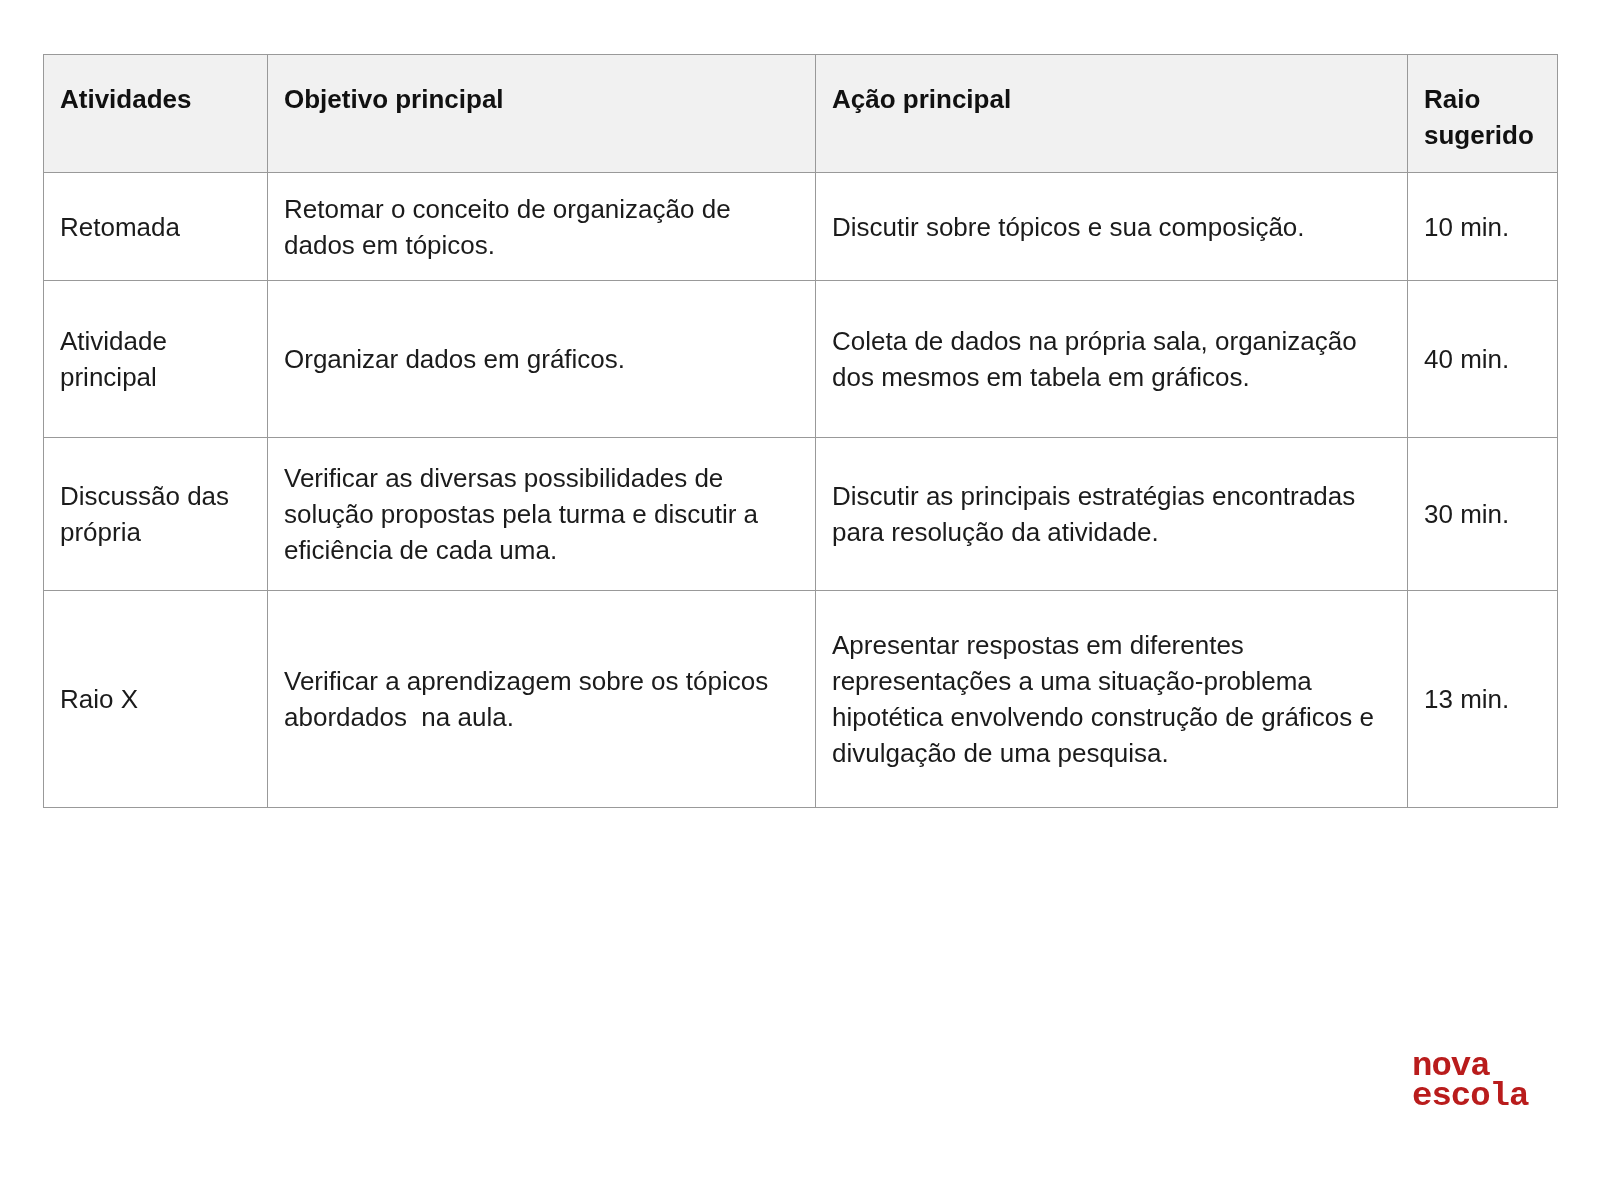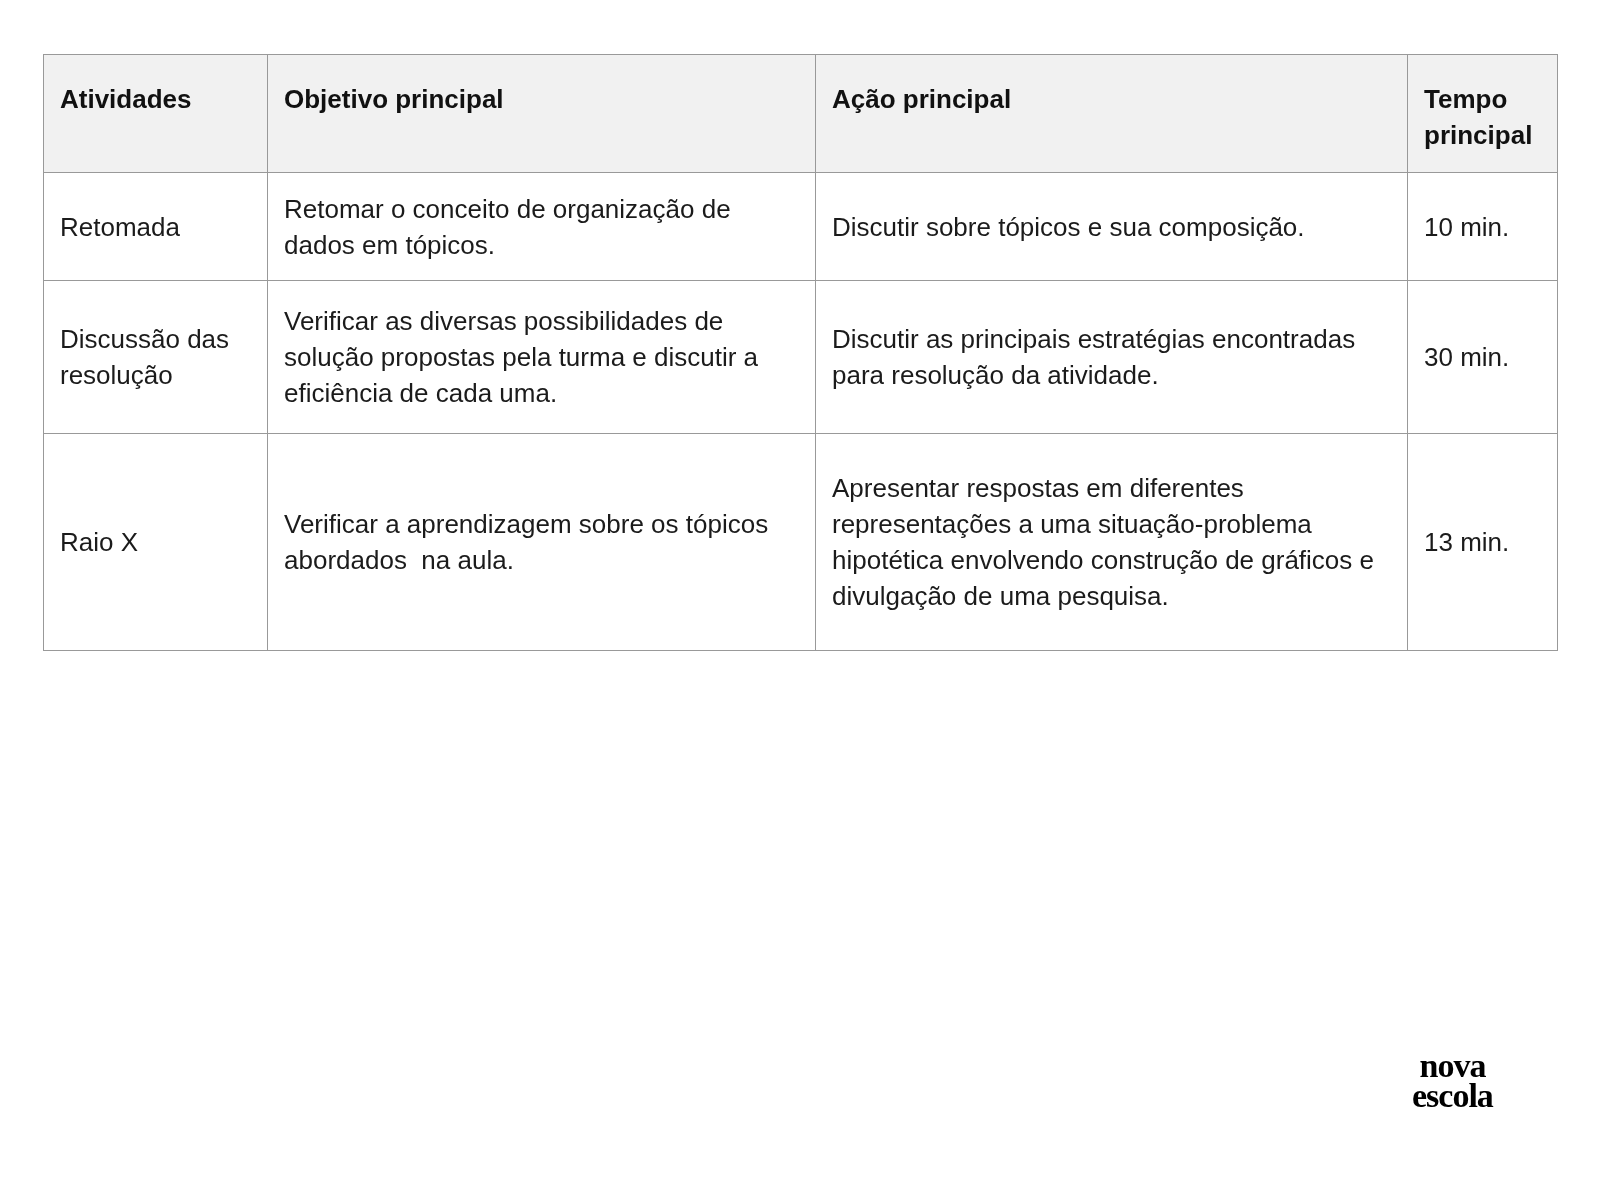--- a/index.html
+++ b/index.html
@@ -46,59 +46,64 @@
   tr.header-row    { height: 118px; }
   tr.row-0         { height: 108px; }
   tr.row-1         { height: 157px; }
   tr.row-2         { height: 153px; }
   tr.row-3         { height: 138px; }
   tr.row-4         { height: 217px; }
   .logo {
     position: absolute;
     left: 1412px;
     top: 1051px;
-    font-family: Liberation Serif, serif;
+    font-family: Liberation Mono, monospace;
     font-weight: 700;
     font-size: 34px;
     line-height: 30px;
     letter-spacing: -1px;
-    color: #000000;
+    color: #b91c1c;
     user-select: none;
-    text-align: center;
   }
 </style>
 </head>
 <body>
 
 <div class="page">
 
   <table class="activities-table">
     <colgroup>
       <col style="width:224px">
       <col style="width:548px">
       <col style="width:592px">
       <col style="width:150px">
     </colgroup>
     <thead>
       <tr class="header-row">
         <th>Atividades</th>
         <th>Objetivo principal</th>
         <th>Ação principal</th>
-        <th>Tempo principal</th>
+        <th>Raio sugerido</th>
       </tr>
     </thead>
     <tbody>
       <tr class="row-0">
         <td>Retomada</td>
         <td>Retomar o conceito de organização de dados em tópicos.</td>
         <td>Discutir sobre tópicos e sua composição.</td>
         <td>10 min.</td>
       </tr>
+      <tr class="row-1">
+        <td>Atividade principal</td>
+        <td>Organizar dados em gráficos.</td>
+        <td>Coleta de dados na própria sala, organização dos mesmos em tabela em gráficos.</td>
+        <td>40 min.</td>
+      </tr>
       <tr class="row-2">
-        <td>Discussão das resolução</td>
+        <td>Discussão das própria</td>
         <td>Verificar as diversas possibilidades de solução propostas pela turma e discutir a eficiência de cada uma.</td>
         <td>Discutir as principais estratégias encontradas para resolução da atividade.</td>
         <td>30 min.</td>
       </tr>
       <tr class="row-4">
         <td>Raio X</td>
         <td>Verificar a aprendizagem sobre os tópicos abordados  na aula.</td>
         <td>Apresentar respostas em diferentes representações a uma situação-problema hipotética envolvendo construção de gráficos e divulgação de uma pesquisa.</td>
         <td>13 min.</td>
       </tr>

